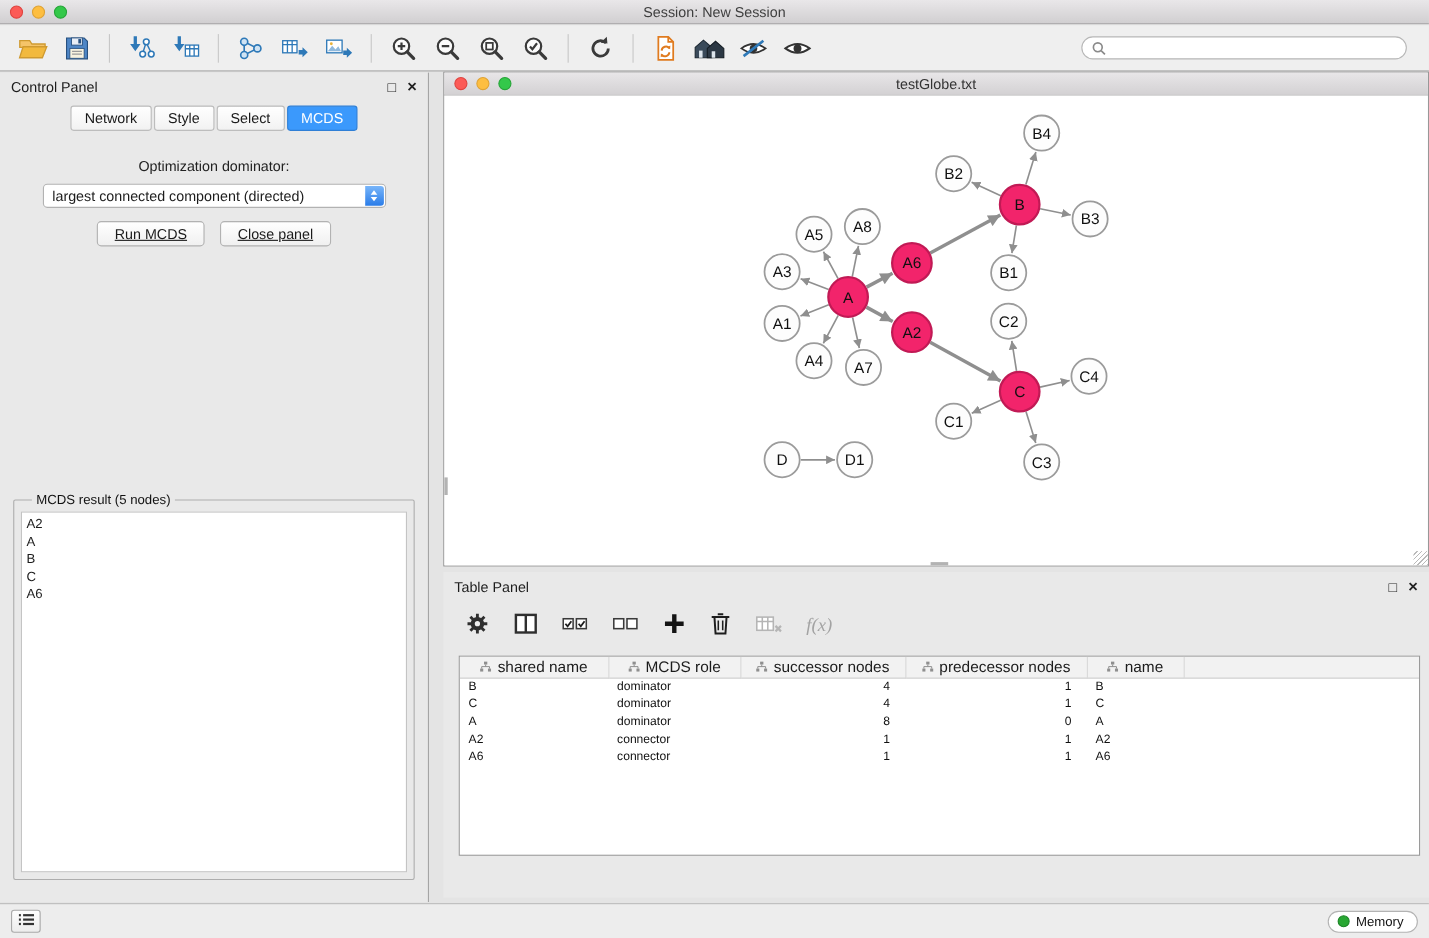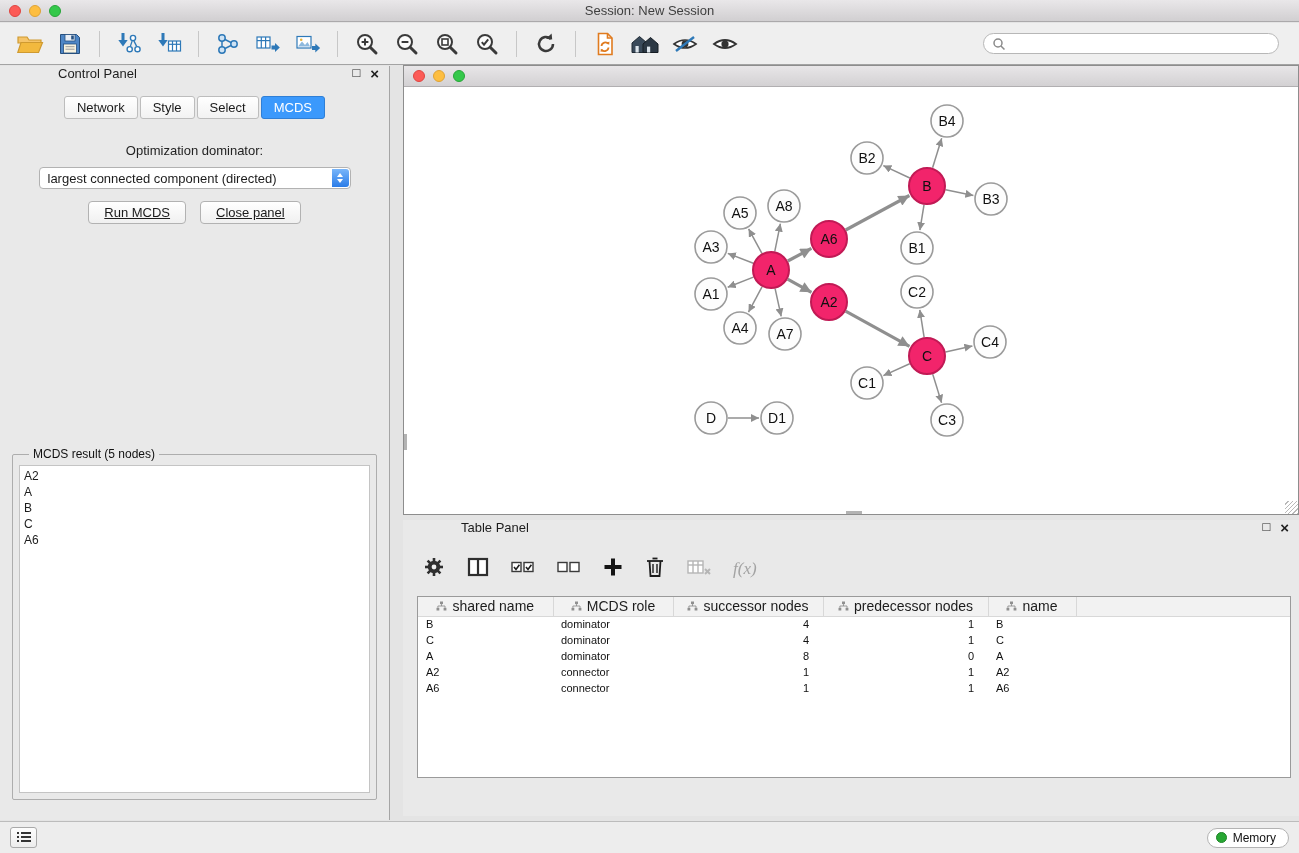--- a/index.html
+++ b/index.html
@@ -48,22 +48,22 @@
     border:none; outline:none; flex:1; font-size:12px; background:transparent;
     font-family:"Liberation Sans",sans-serif;
   }
 
   
   .control-panel {
     position:absolute; left:0; top:66px; width:390px; height:754px;
     background:#e9e9e9; border-right:1px solid #a5a5a5;
   }
   .panel-header {
-    height:26px; display:flex; align-items:flex-start; padding:0 10px;
-    font-size:13px; color:#1d1d1d;margin-left:48px;
+    height:26px; display:flex; align-items:center; padding:0 10px;
+    font-size:13px; color:#1d1d1d;
   }
   .panel-header .spacer { flex:1; }
   .win-ctl { font-size:13px; color:#1f1f1f; margin-left:10px; line-height:1; cursor:default; }
   .win-ctl.x { font-weight:bold; font-size:15px; }
 
   .seg-tabs { display:flex; justify-content:center; margin-top:4px; }
   .seg-tab {
     padding:3px 12px; font-size:13px; color:#1a1a1a;
     background:linear-gradient(#ffffff,#f2f2f2);
     border:1px solid #bdbdbd; border-radius:3px; margin:0 1px;
@@ -431,20 +431,21 @@
   </div>
 </div>
 
 <div class="network-window">
   <div class="nw-titlebar">
     <div class="lights">
       <span class="light red"></span>
       <span class="light yellow"></span>
       <span class="light green"></span>
     </div>
+    <div class="title">testGlobe.txt</div>
   </div>
   <div class="nw-canvas">
     <svg id="graph-svg" width="894" height="427" viewBox="0 0 894 427">
         <defs>
           <marker id="arrThin" viewBox="0 0 10 10" refX="10" refY="5" markerWidth="8" markerHeight="8" orient="auto" markerUnits="userSpaceOnUse">
             <path d="M0,0 L10,5 L0,10 z" fill="#8f8f8f"></path>
           </marker>
           <marker id="arrBold" viewBox="0 0 10 10" refX="10" refY="5" markerWidth="12" markerHeight="11" orient="auto" markerUnits="userSpaceOnUse">
             <path d="M0,0 L10,5 L0,10 z" fill="#8f8f8f"></path>
           </marker>

